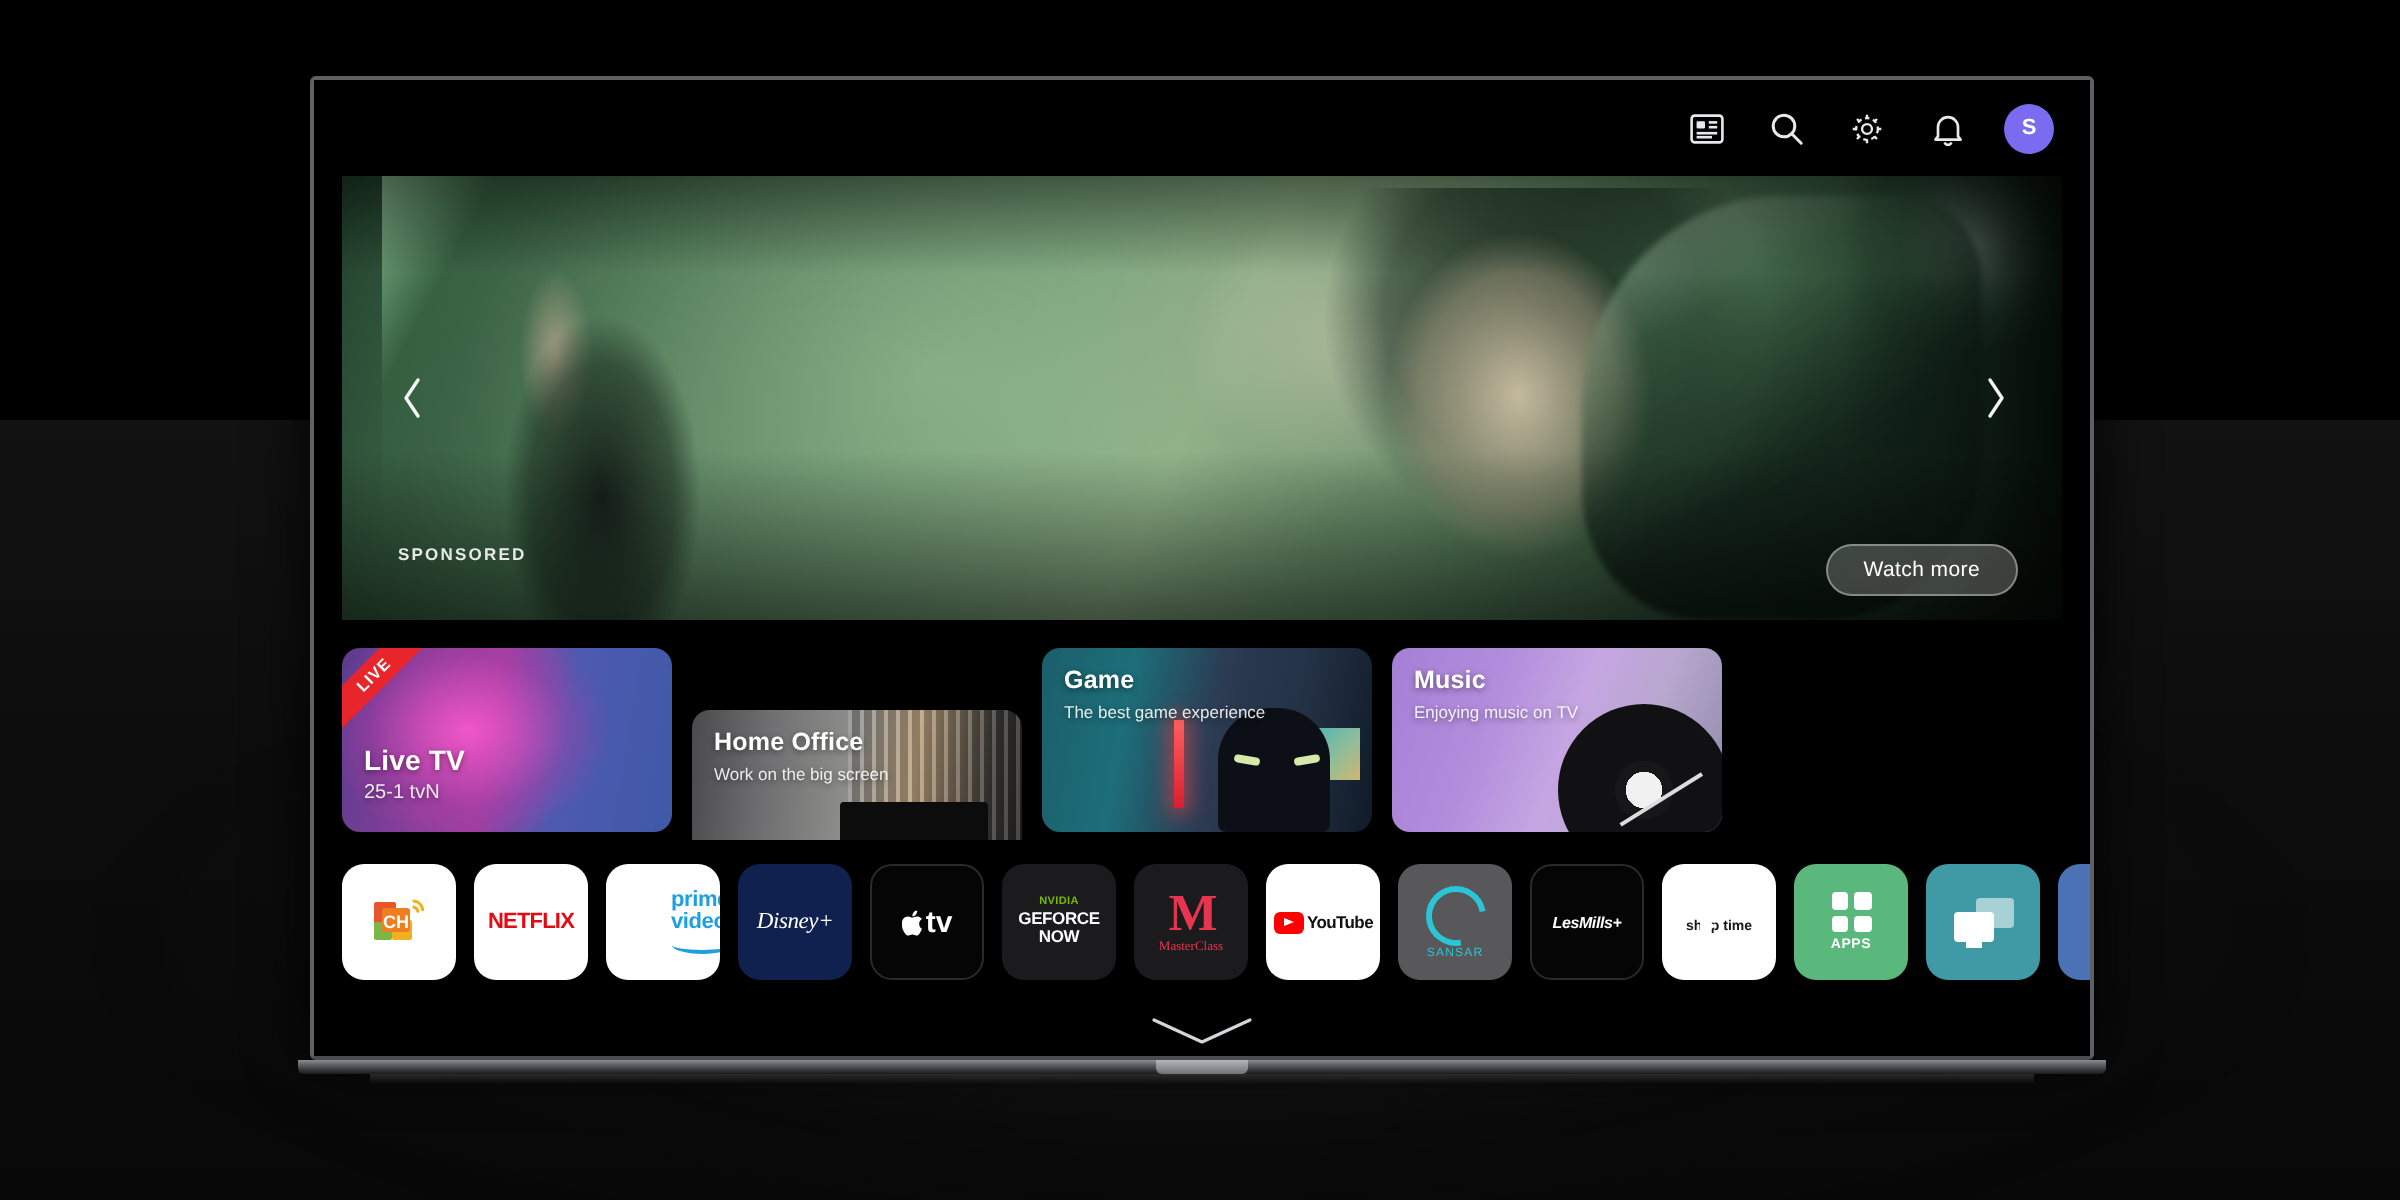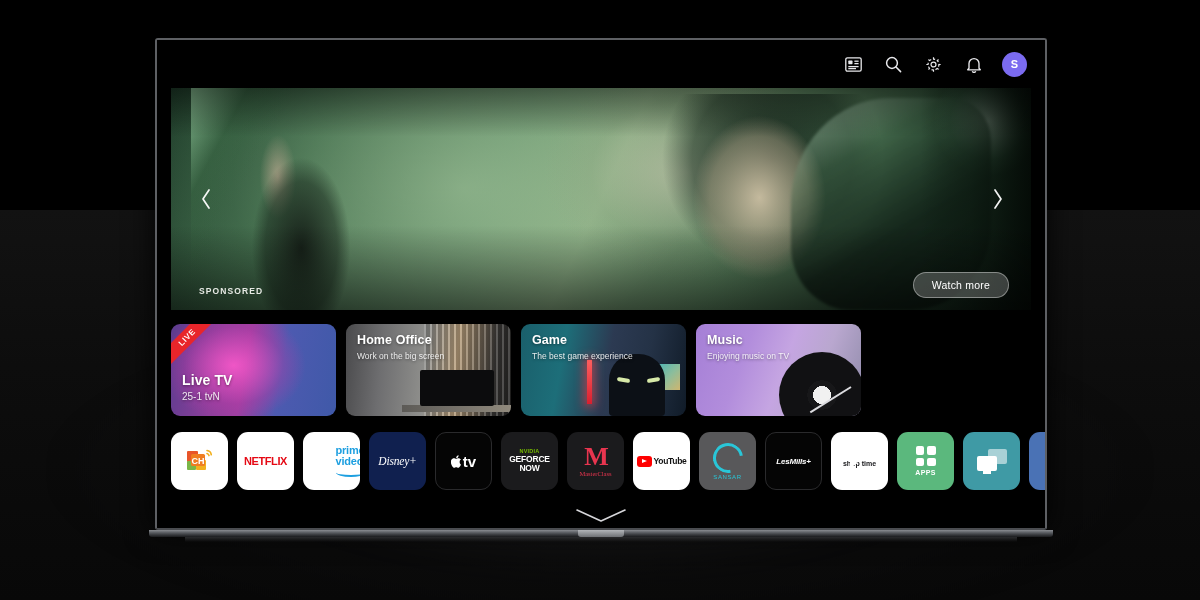--- a/index.html
+++ b/index.html
@@ -205,21 +205,21 @@
     display: flex;
     align-items: center;
     justify-content: center;
     color: rgba(255,255,255,0.95);
   }
   .hero-arrow.left  { left: 22px; }
   .hero-arrow.right { right: 20px; }
   .hero-sponsored {
     position: absolute;
     left: 28px;
-    bottom: 14px;
+    bottom: 28px;
     color: #e6e9e4;
     font-size: 8.5px;
     letter-spacing: 1.1px;
     font-weight: bold;
   }
   .hero-watch {
     position: absolute;
     right: 22px;
     bottom: 12px;
     padding: 6px 18px;
@@ -288,20 +288,21 @@
     font-size: 8px;
     font-weight: bold;
     letter-spacing: 0.6px;
     display: flex;
     align-items: center;
     justify-content: center;
   }
   
   .card-office {
     background: linear-gradient(95deg, #4a4a4c 0%, #6e6e70 22%, #8f8f8c 48%, #b99f7c 66%, #3c3a38 88%, #232221 100%);
+    margin-top: 31px;
   }
   .office-blinds {
     position: absolute;
     left: 78px; top: 0;
     width: 87px; height: 92px;
     background: repeating-linear-gradient(90deg, rgba(255,255,255,0.16) 0 2px, rgba(0,0,0,0.22) 2px 6px);
   }
   .office-tv {
     position: absolute;
     left: 74px; bottom: 10px;

